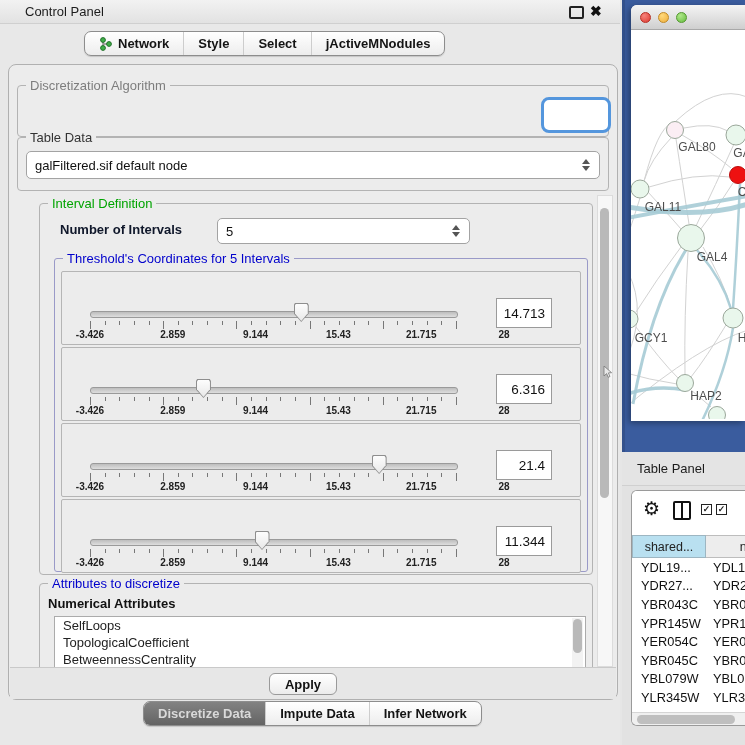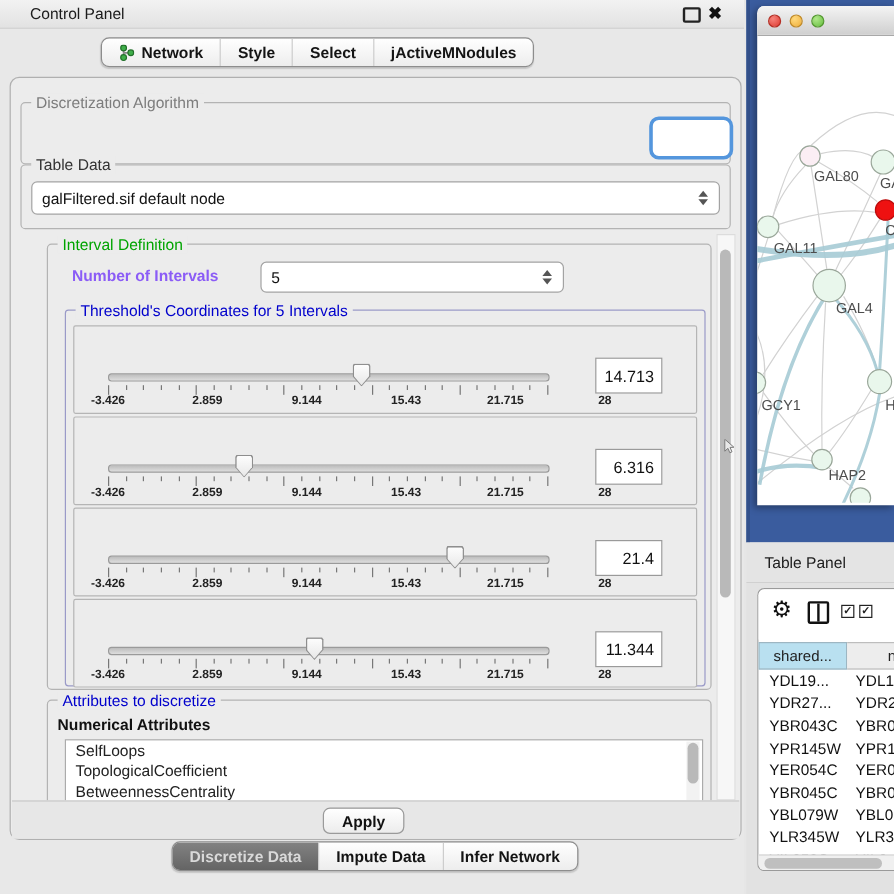--- a/index.html
+++ b/index.html
@@ -39,21 +39,21 @@
   .combo{position:absolute;background:#fff;border:1px solid #a3a3a3;border-radius:5px;
          font-size:13px;color:#111;display:flex;align-items:center;padding-left:8px;box-sizing:border-box;}
   .spinner{position:absolute;right:9px;top:50%;transform:translateY(-50%);display:flex;flex-direction:column;gap:2px;}
   .spinner i{display:block;width:0;height:0;border-left:4px solid transparent;border-right:4px solid transparent;}
   .spinner .up{border-bottom:5px solid #555;}
   .spinner .dn{border-top:5px solid #555;}
   #tabledata-combo{left:8px;top:13px;width:574px;height:28px;}
   
   #viewport{position:absolute;left:8px;top:128px;width:580px;height:474px;overflow:hidden;}
   #interval-group{left:22px;top:10px;width:552px;height:370px;}
-  #noi-label{position:absolute;left:20px;top:18px;font-size:13px;font-weight:700;color:#8b5cf6;}
+  #noi-label{position:absolute;left:20px;top:18px;font-size:13px;font-weight:700;color:#0f172a;}
   #noi-combo{left:177px;top:14px;width:253px;height:26px;}
   #thresh-subgroup{position:absolute;left:14px;top:54px;width:532px;height:312px;border:1px solid #9a9ac8;border-radius:3px;}
   #thresh-subgroup>.gtitle{color:#0000cc;background:#ececec;}
   .tpanel{position:absolute;left:6px;width:518px;height:72px;border:1px solid #b5b5b5;border-radius:2px;background:#ececec;}
   .tpanel-title{position:absolute;left:10px;top:5px;font-size:13px;font-weight:700;color:#111;}
   .track{position:absolute;left:28px;top:39px;width:366px;height:5px;border:1px solid #9a9a9a;border-radius:3px;
          background:linear-gradient(#bdbdbd,#dedede);}
   .thumb{position:absolute;top:31px;width:15px;height:19px;background:#8e8e8e;
          clip-path:polygon(8% 0,92% 0,100% 10%,100% 55%,50% 100%,0 55%,0 10%);}
   .thumb::after{content:"";position:absolute;left:1px;top:1px;width:13px;height:17px;background:linear-gradient(#fdfdfd,#e8e8e8);

